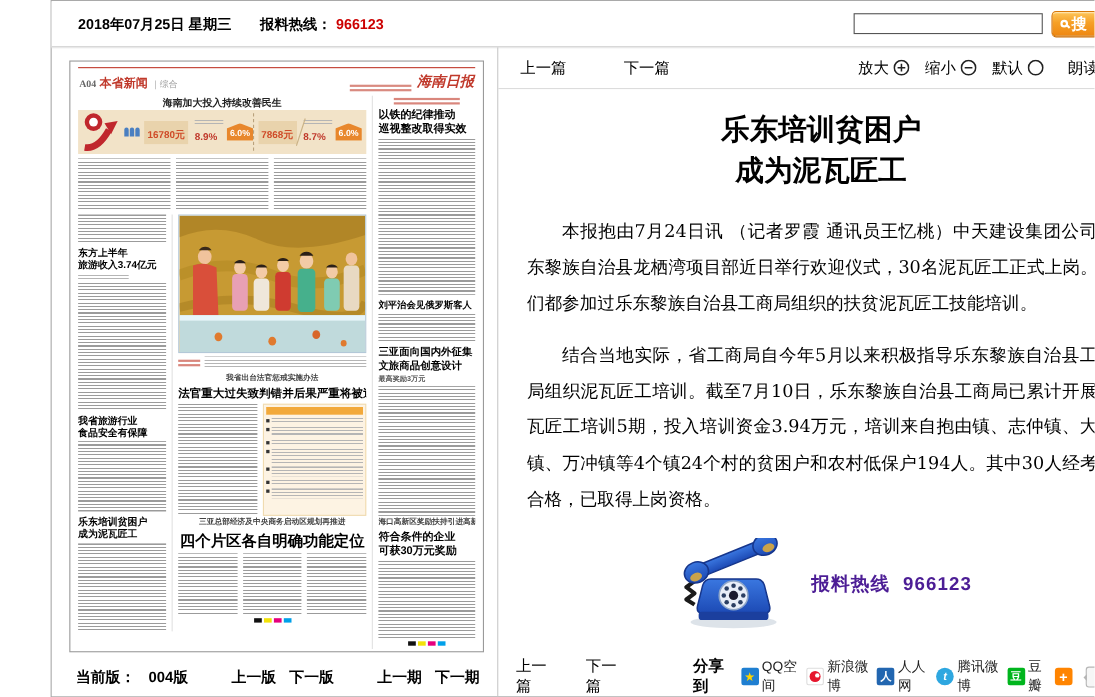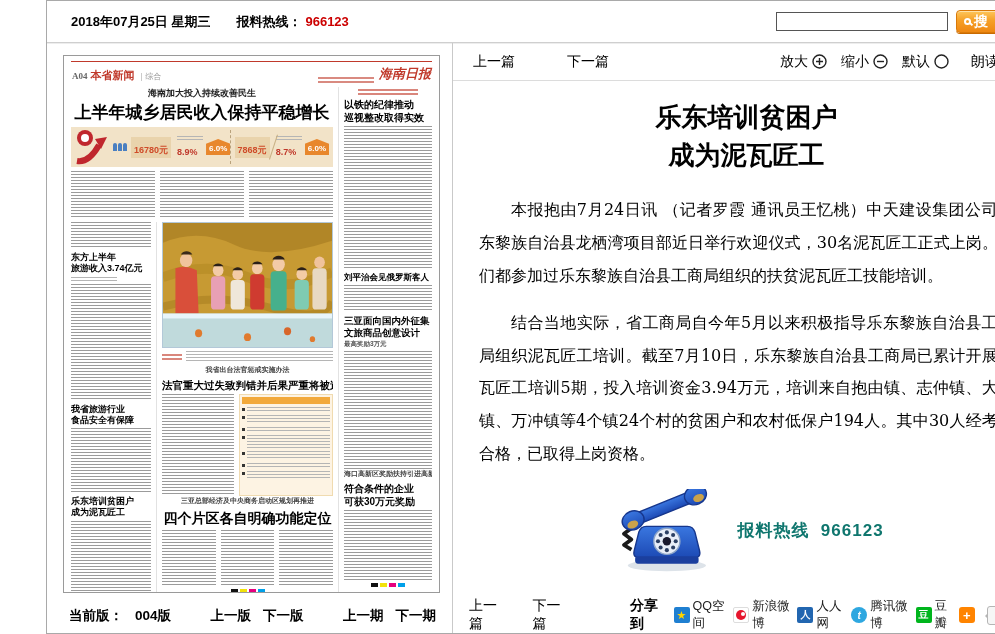--- a/index.html
+++ b/index.html
@@ -111,21 +111,21 @@
   .reader-toolbar .sp { flex:1; }
   .tool { display:inline-flex; align-items:center; gap:4px; margin-left:14px; cursor:pointer; }
   .tool svg { display:block; }
 
   .reader-body { flex:1; min-height:0; padding:12px 26px 0; overflow:hidden; }
   .art-title { text-align:center; font-size:26px; font-weight:bold; color:#000; line-height:1.45; margin:6px 0 20px;
                font-family:"Liberation Sans","DejaVu Sans",sans-serif; }
   .art-p { font-size:16px; line-height:2.05; color:#000; text-indent:2em; text-align:justify; margin-bottom:14px;
            font-family:"DejaVu Serif","Liberation Serif",serif; }
   .hotline-row { margin-top:18px; display:flex; align-items:center; justify-content:center; gap:16px; }
-  .hotline-txt { color:#0f766e; font-size:17px; font-weight:bold; letter-spacing:1px; }
+  .hotline-txt { color:#4c1d95; font-size:17px; font-weight:bold; letter-spacing:1px; }
 
   .reader-footer { height:36px; flex:0 0 36px; display:flex; align-items:center; padding:0 16px; font-size:14px; color:#000; }
   .reader-footer .nav { margin-right:28px; cursor:pointer; }
   .share-label { font-weight:bold; margin:0 8px 0 34px; }
   .share-item { display:inline-flex; align-items:center; gap:3px; margin-right:6px; cursor:pointer; font-size:12.5px; color:#222; }
   .sic { width:16px; height:16px; border-radius:2px; display:inline-flex; align-items:center; justify-content:center;
          font-size:10px; font-weight:bold; color:#fff; flex:0 0 auto; }
   .sic.qzone { background:#1f7fd1; color:#ffd400; font-size:11px; }
   .sic.sina { background:#fff; border:1px solid #ddd; position:relative; }
   .sic.sina::before { content:""; width:10px; height:10px; border-radius:50%; background:#e6162d; display:block; }
@@ -174,21 +174,20 @@
                 </span>
               <span class="mastname">海南日报</span>
             </span>
           </div>
 
           <div class="paper-cols">
 
             <div class="paper-main">
               <div>
                 <div class="kicker">海南加大投入持续改善民生</div>
-                <div class="bighead">上半年城乡居民收入保持平稳增长</div>
                 <div class="infog">
                   <svg width="34" height="36" viewBox="0 0 34 36">
                     <circle cx="10" cy="9" r="8" fill="#c0272d"></circle>
                     <circle cx="10" cy="9" r="4" fill="#fff"></circle>
                     <path d="M2,32 Q14,34 24,16" stroke="#c0272d" stroke-width="6" fill="none"></path>
                     <path d="M20,10 L32,8 L26,20 Z" fill="#c0272d"></path>
                   </svg>
                   <span class="ppl">
                       <i></i>
                       <i></i>

